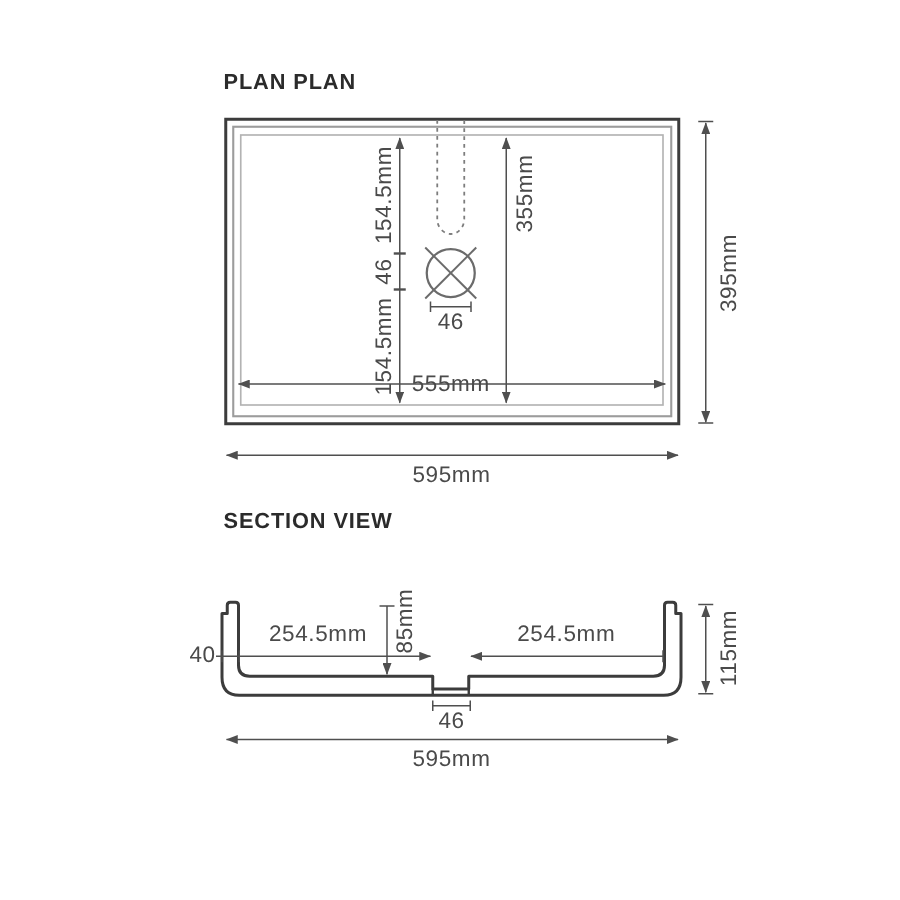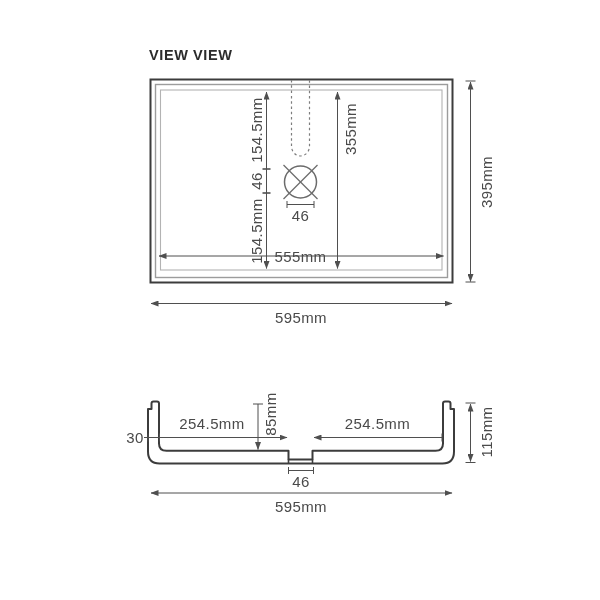--- a/index.html
+++ b/index.html
@@ -114,33 +114,34 @@
         <line x1="288.5" y1="467" x2="288.5" y2="474"></line>
         <line x1="313.5" y1="467" x2="313.5" y2="474"></line>
       </g>
 
       <g>
         <line x1="151" y1="493" x2="452" y2="493" marker-start="url(#arr)" marker-end="url(#arr)"></line>
       </g>
     </g>
   </svg>
 
-  <span class="hd" style="left:149px;top:47px">VIEW VIEW</span>
+  <span class="hd" style="left:149px;top:47px">PLAN PLAN</span>
 
   <span class="dim rot" style="left:256px;top:130px">154.5mm</span>
   <span class="dim rot" style="left:255.5px;top:181px">46</span>
   <span class="dim rot" style="left:256px;top:231px">154.5mm</span>
   <span class="dim rot" style="left:350px;top:129px">355mm</span>
   <span class="dim" style="left:300.5px;top:215px">46</span>
   <span class="dim" style="left:300.5px;top:256px">555mm</span>
   <span class="dim rot" style="left:486px;top:182px">395mm</span>
   <span class="dim" style="left:301px;top:317px">595mm</span>
 
+  <span class="hd" style="left:149px;top:340px">SECTION VIEW</span>
 
-  <span class="dim" style="left:135px;top:436.5px">30</span>
+  <span class="dim" style="left:135px;top:436.5px">40</span>
   <span class="dim" style="left:212px;top:423px">254.5mm</span>
   <span class="dim rot" style="left:270px;top:414px">85mm</span>
   <span class="dim" style="left:377.5px;top:423px">254.5mm</span>
   <span class="dim rot" style="left:486px;top:432px">115mm</span>
   <span class="dim" style="left:301px;top:481px">46</span>
   <span class="dim" style="left:301px;top:506px">595mm</span>
 
 </div>
 
 </body></html>

